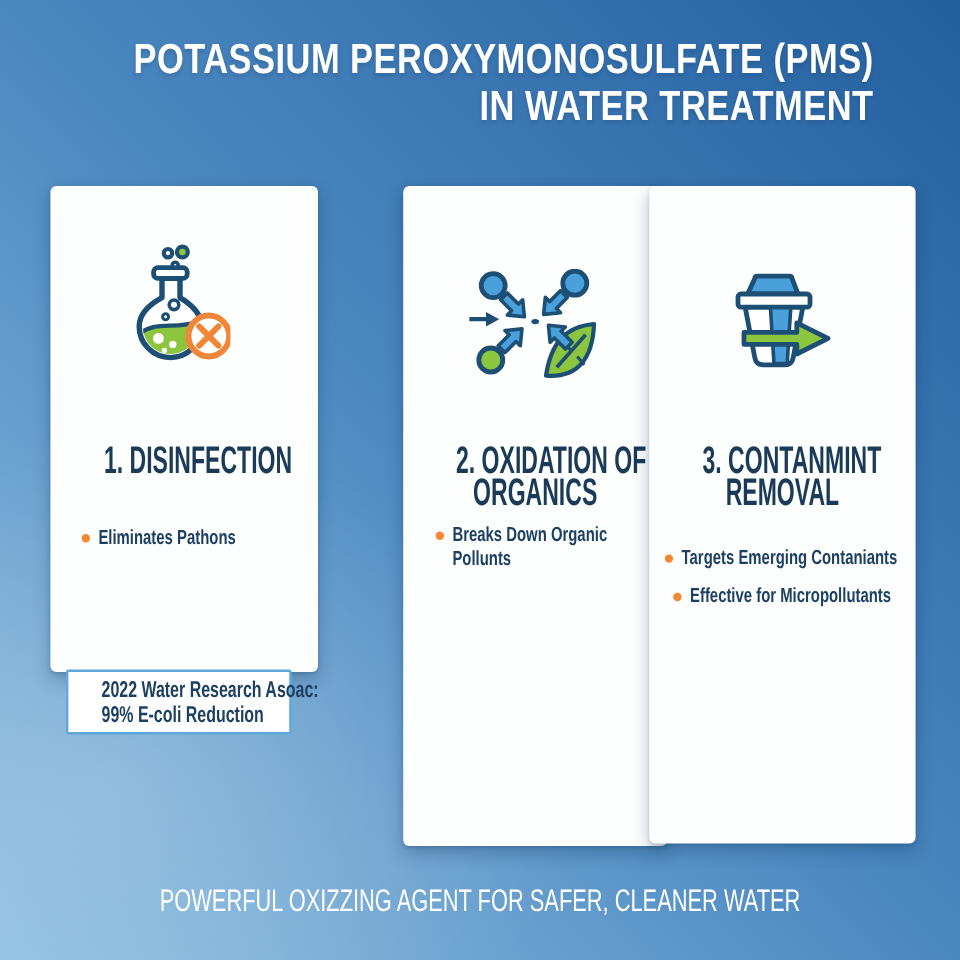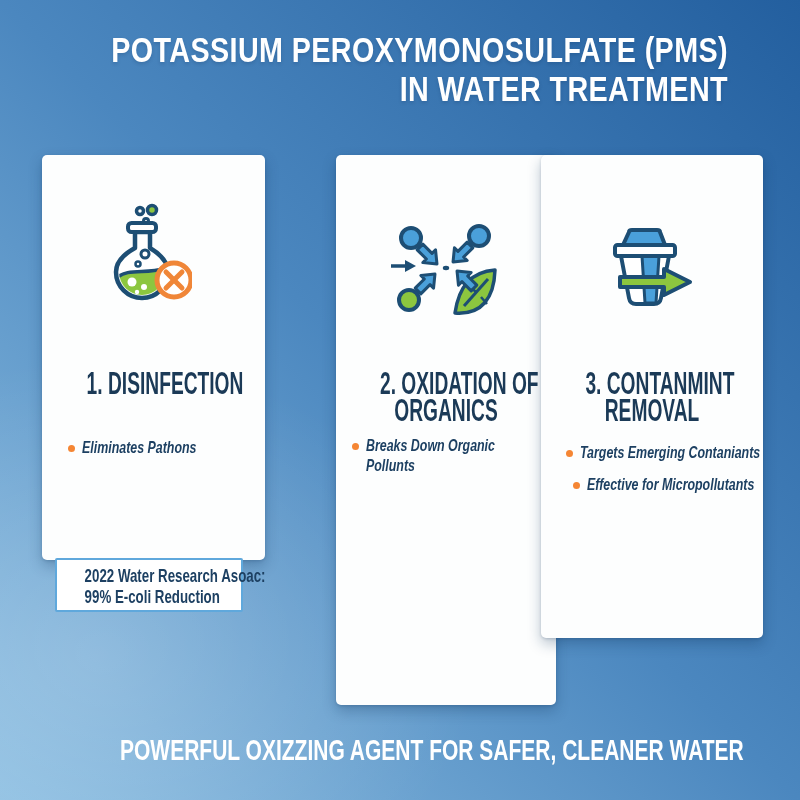--- a/index.html
+++ b/index.html
@@ -15,50 +15,50 @@
     color:#ffffff;font-weight:700;font-size:35px;line-height:39px;letter-spacing:.5px;
     text-shadow:0 2px 4px rgba(10,40,80,.18);
   }
   .title .tline{display:block;white-space:nowrap;transform:scaleX(.82);transform-origin:50% 50%;}
   .card{
     position:absolute;top:155px;background:#fdfefe;border-radius:5px;
     box-shadow:0 6px 14px rgba(12,45,85,.28), 0 1px 3px rgba(12,45,85,.18);
   }
   .c1{left:42px;width:223px;height:405px;}
   .c2{left:291px;width:220px;height:550px;margin-left:45px;}
-  .c3{left:541px;width:222px;height:483px;}
+  .c3{left:541px;width:222px;height:548px;}
   .icon{position:absolute;}
   .c1 .icon{left:70px;top:48px;}
   .c2 .icon{left:55px;top:69px;}
   .c3 .icon{left:71px;top:73px;}
   .heading{
     position:absolute;top:215px;left:0;width:100%;text-align:center;
     color:#1b3a57;font-weight:700;font-size:32px;line-height:27px;
   }
   .heading .hline{display:block;white-space:nowrap;transform:scaleX(.6);transform-origin:50% 50%;}
   .bullets{position:absolute;left:0;right:0;list-style:none;margin:0;}
   .c1 .bullets{top:283px;padding:0 8px 0 26px;}
-  .c2 .bullets{top:281px;padding:0 8px 0 16px;}
-  .c3 .bullets{top:288px;padding:0 4px 0 25px;}
-  .bullets li{display:flex;align-items:flex-start;margin:0 0 1px 0;font-style:italic;}
+  .c2 .bullets{top:281px;padding:0 8px 0 27px;}
+  .c3 .bullets{top:300px;padding:0 4px 0 13px;}
+  .bullets li{display:flex;align-items:flex-start;margin:0 0 1px 0;}
   .dot{flex:none;width:7px;height:7px;border-radius:50%;background:#f58634;margin:7px 7px 0 0;}
   .btext{flex:1;min-width:0;color:#1d4062;font-weight:700;font-size:17px;line-height:20px;}
   .line{display:block;white-space:nowrap;transform:scaleX(.73);transform-origin:0 50%;}
   .hl-blue{color:#2f6fd3;}
   .hl-green{color:#58a03a;}
   .badge{
     position:absolute;top:403px;left:13px;width:188px;height:54px;box-sizing:border-box;
     border:2px solid #5fa8dc;border-radius:2px;background:#ffffff;
     text-align:center;color:#1d4062;font-weight:700;font-size:19px;line-height:21px;
     padding-top:5px;
   }
   .badge .bline{display:block;white-space:nowrap;transform:scaleX(.7);transform-origin:50% 50%;}
   .tagline{
     position:absolute;top:736px;left:0;width:800px;text-align:center;
-    color:#ffffff;font-weight:700;font-size:30px;line-height:28px;
+    color:#ffffff;font-weight:400;font-size:26px;line-height:28px;
   }
   .tagline .tgl{display:block;white-space:nowrap;transform:scaleX(.7);transform-origin:50% 50%;}
 </style>
 </head>
 <body>
 
 <div class="stage">
 
   <div class="title">
     <span class="tline">POTASSIUM PEROXYMONOSULFATE (PMS)</span>

